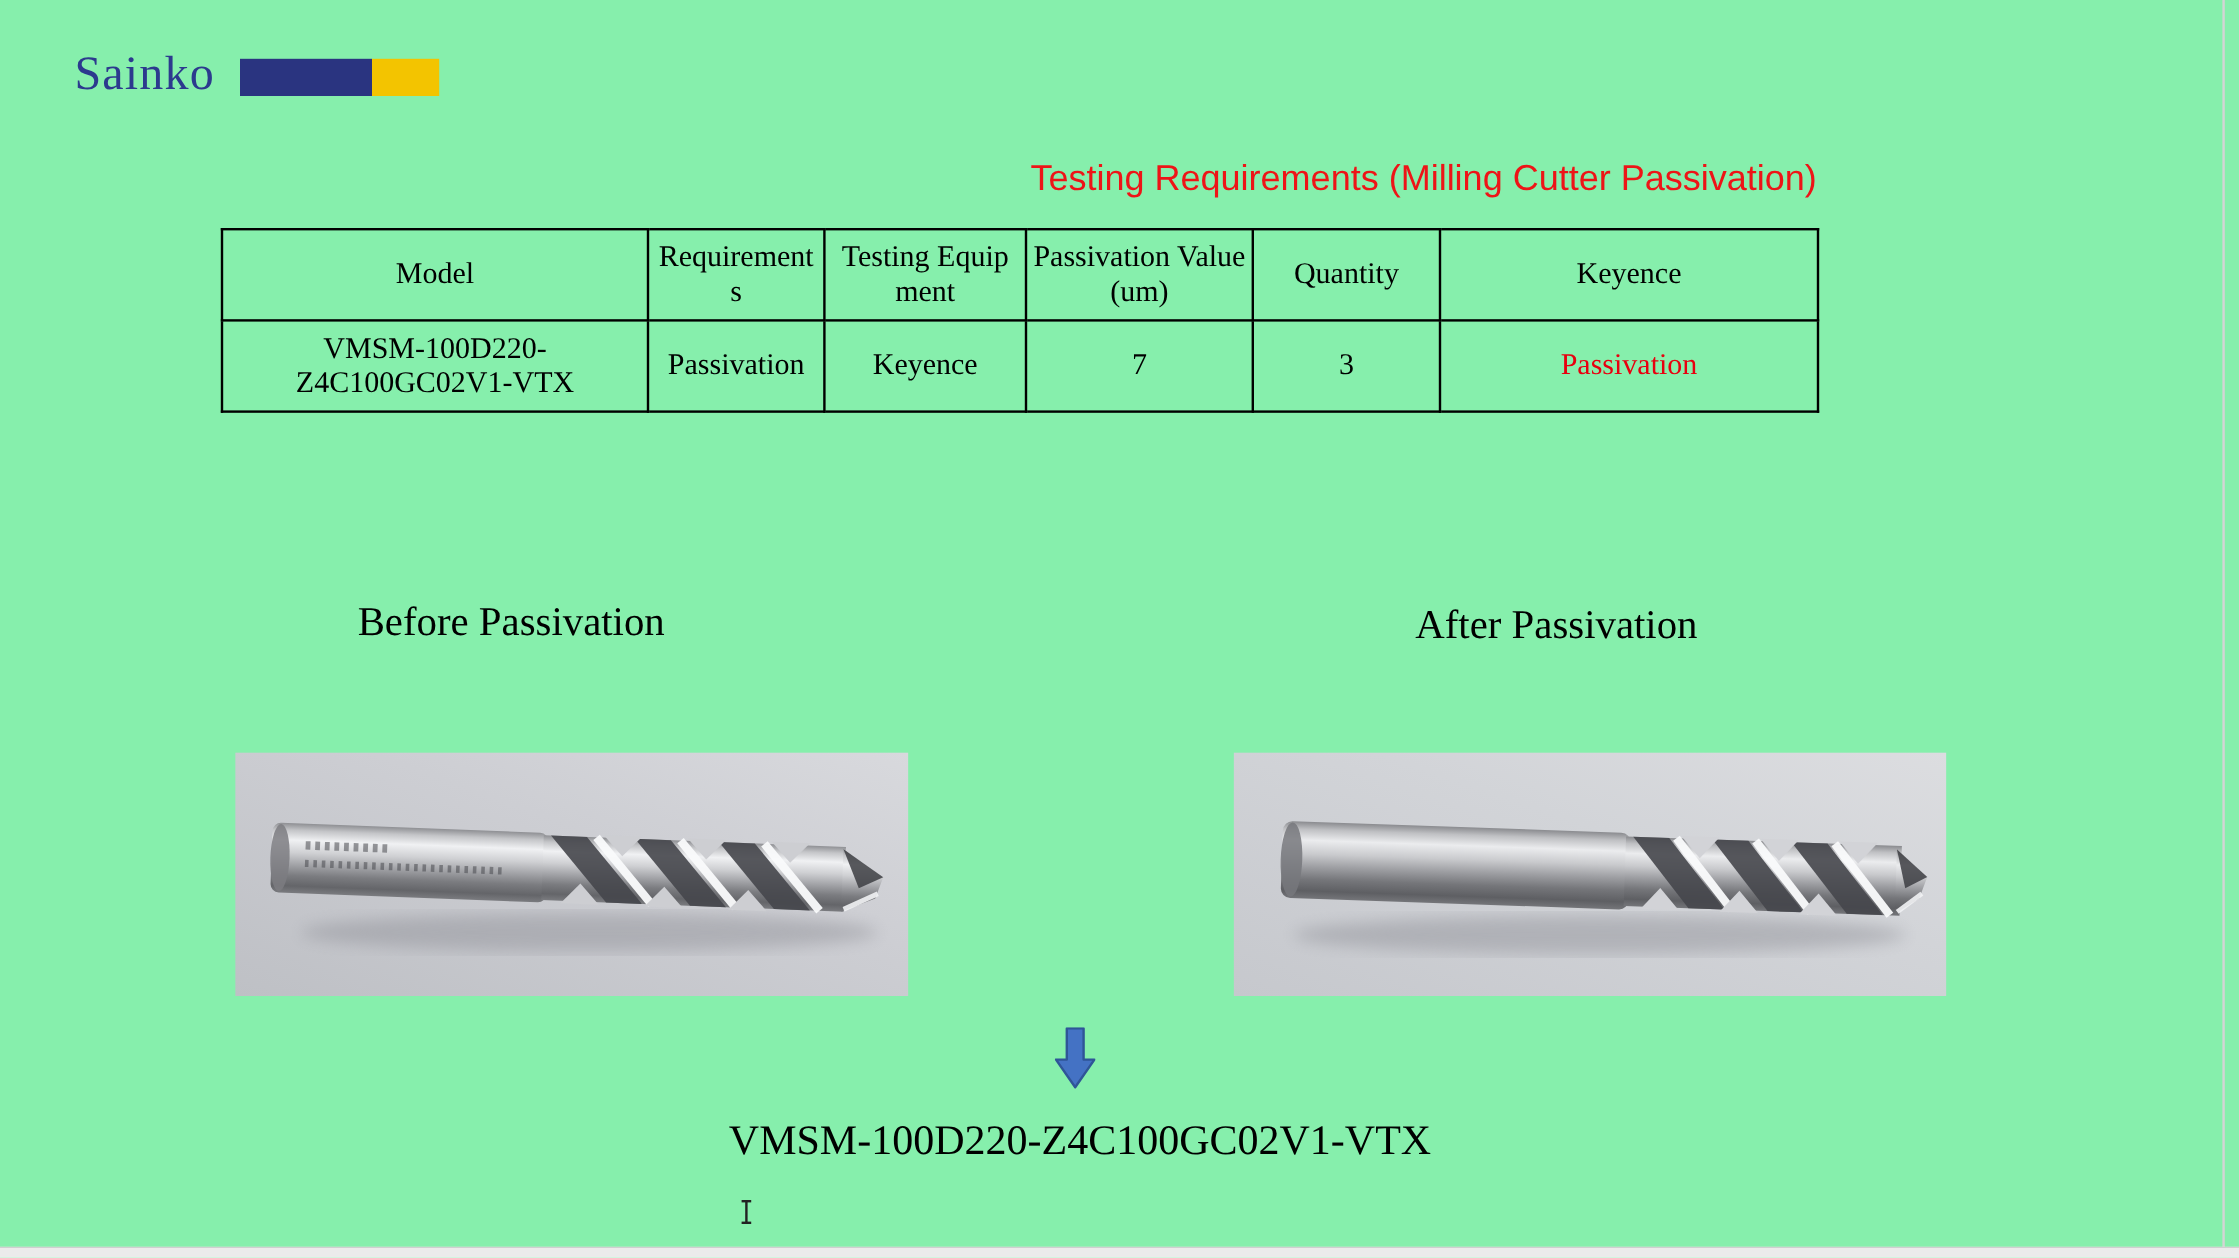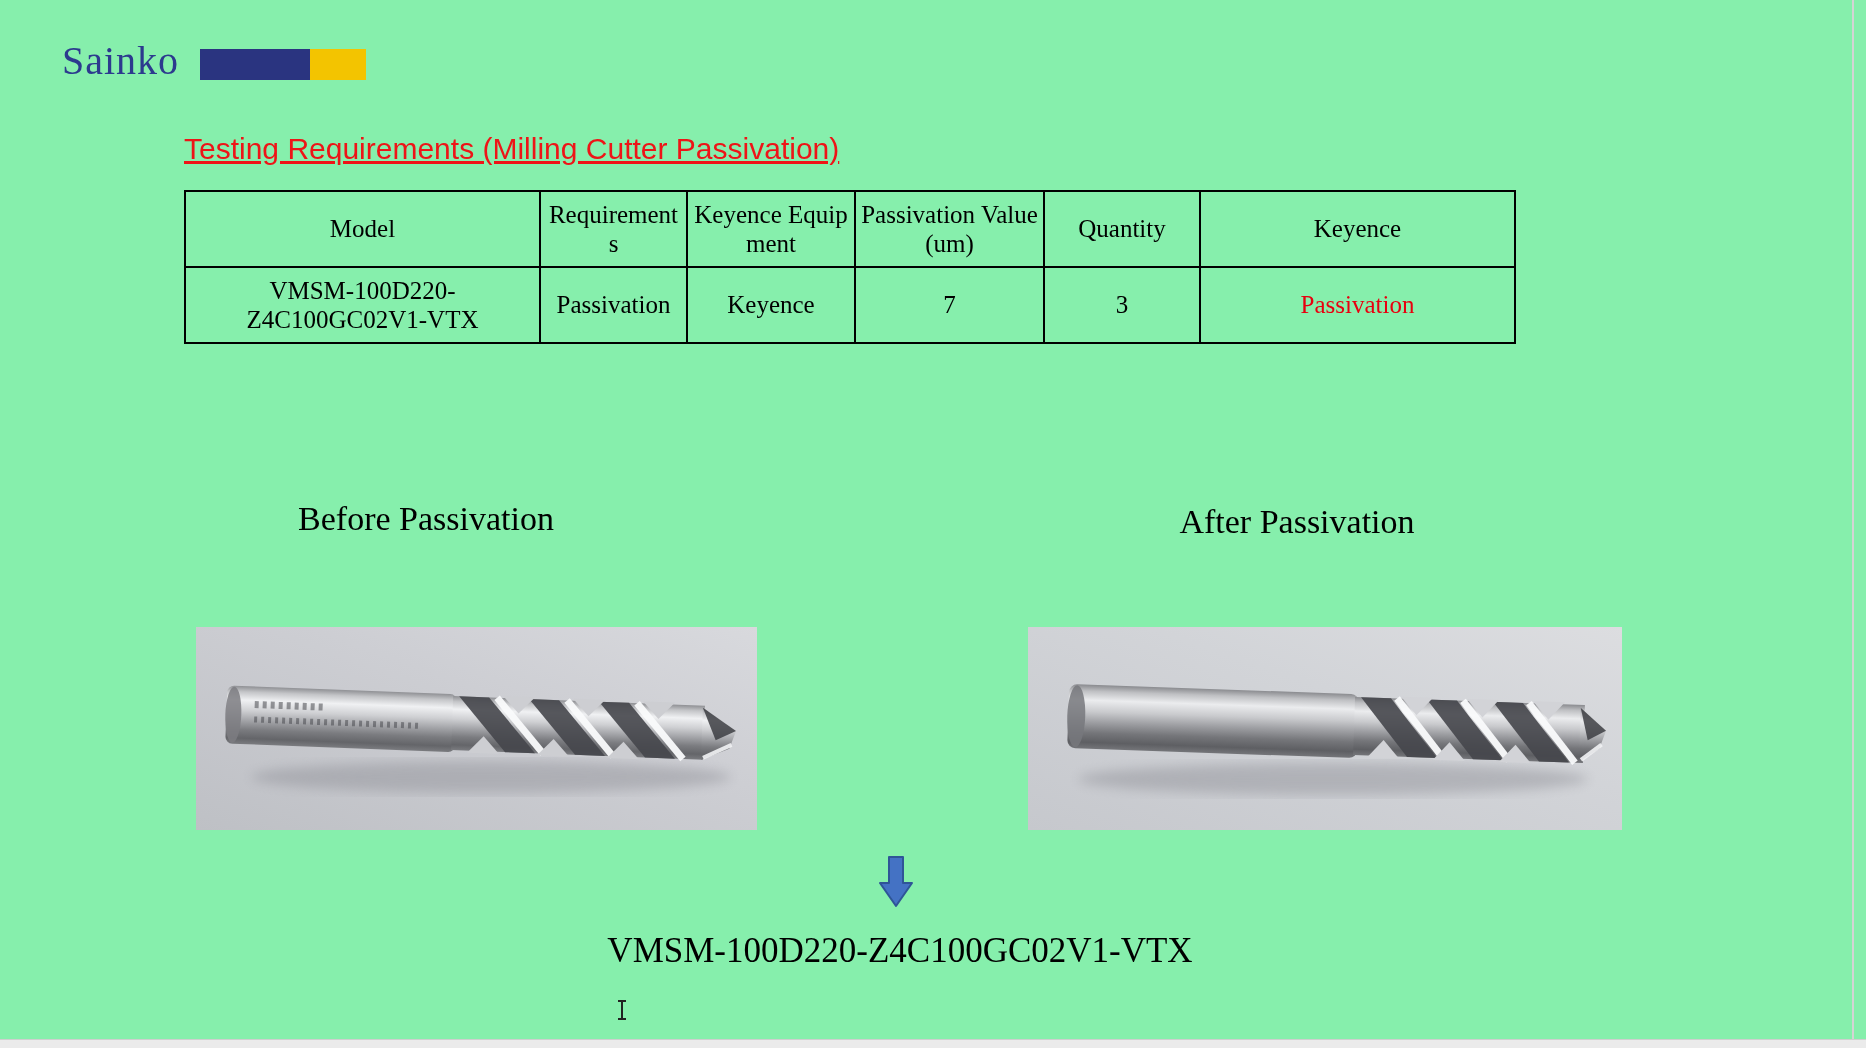--- a/index.html
+++ b/index.html
@@ -7,22 +7,22 @@
         font-family:"Liberation Serif", serif;}
 
   
   .logo-text{position:absolute;left:62px;top:38px;font-size:40px;line-height:46px;
              color:#2c3a8e;letter-spacing:1px;}
   .logo-bar{position:absolute;top:49px;height:31px;}
   .logo-bar.navy{left:200px;width:110px;background:#2a3480;}
   .logo-bar.yellow{left:310px;width:56px;background:#f3c400;}
 
   
-  .page-title{position:absolute;left:184px;top:132px;width:1330px;text-align:left;
-              font-family:"Liberation Sans", sans-serif;font-size:30px;color:#ee1417;text-decoration:underline;}
+  .page-title{position:absolute;left:184px;top:132px;width:1330px;text-align:right;
+              font-family:"Liberation Sans", sans-serif;font-size:30px;color:#ee1417;}
 
   
   table.req{position:absolute;left:184px;top:190px;width:1330px;border-collapse:collapse;
             table-layout:fixed;font-size:25px;color:#000;}
   table.req,#t-wrap{border:1px solid #c4b5fd;}
   table.req th,table.req td{border:2px solid #000;text-align:center;vertical-align:middle;
             padding:4px 5px;height:66px;font-weight:normal;line-height:1.18;}
   table.req th{word-break:break-all;}
   td.red,.red{color:#e8000f;}
 
@@ -71,21 +71,21 @@
         <col style="width:147px">
         <col style="width:168px">
       <col style="width:189px">
         <col style="width:156px">
         <col style="width:315px">
     </colgroup>
     <thead>
       <tr>
         <th>Model</th>
         <th>Requirements</th>
-        <th>Keyence Equipment</th>
+        <th>Testing Equipment</th>
         <th>Passivation Value (um)</th>
         <th>Quantity</th>
         <th>Keyence</th>
       </tr>
     </thead>
     <tbody>
       <tr>
         <td>VMSM-100D220-Z4C100GC02V1-VTX</td>
         <td>Passivation</td>
         <td>Keyence</td>

